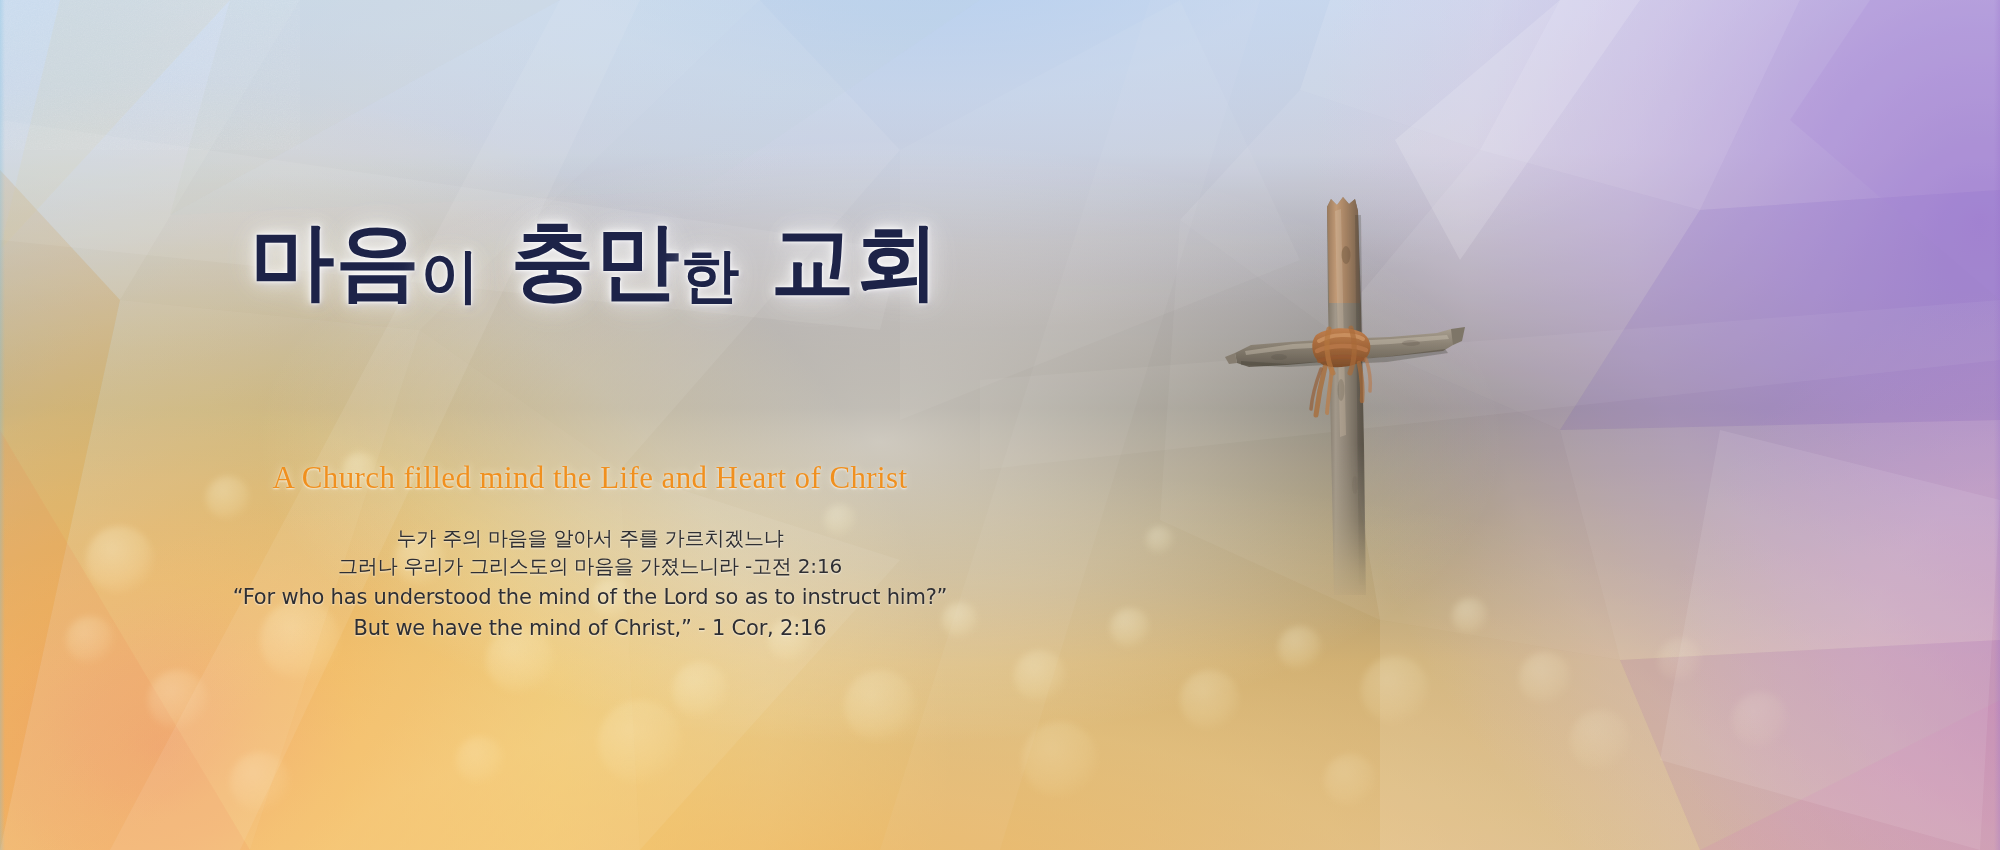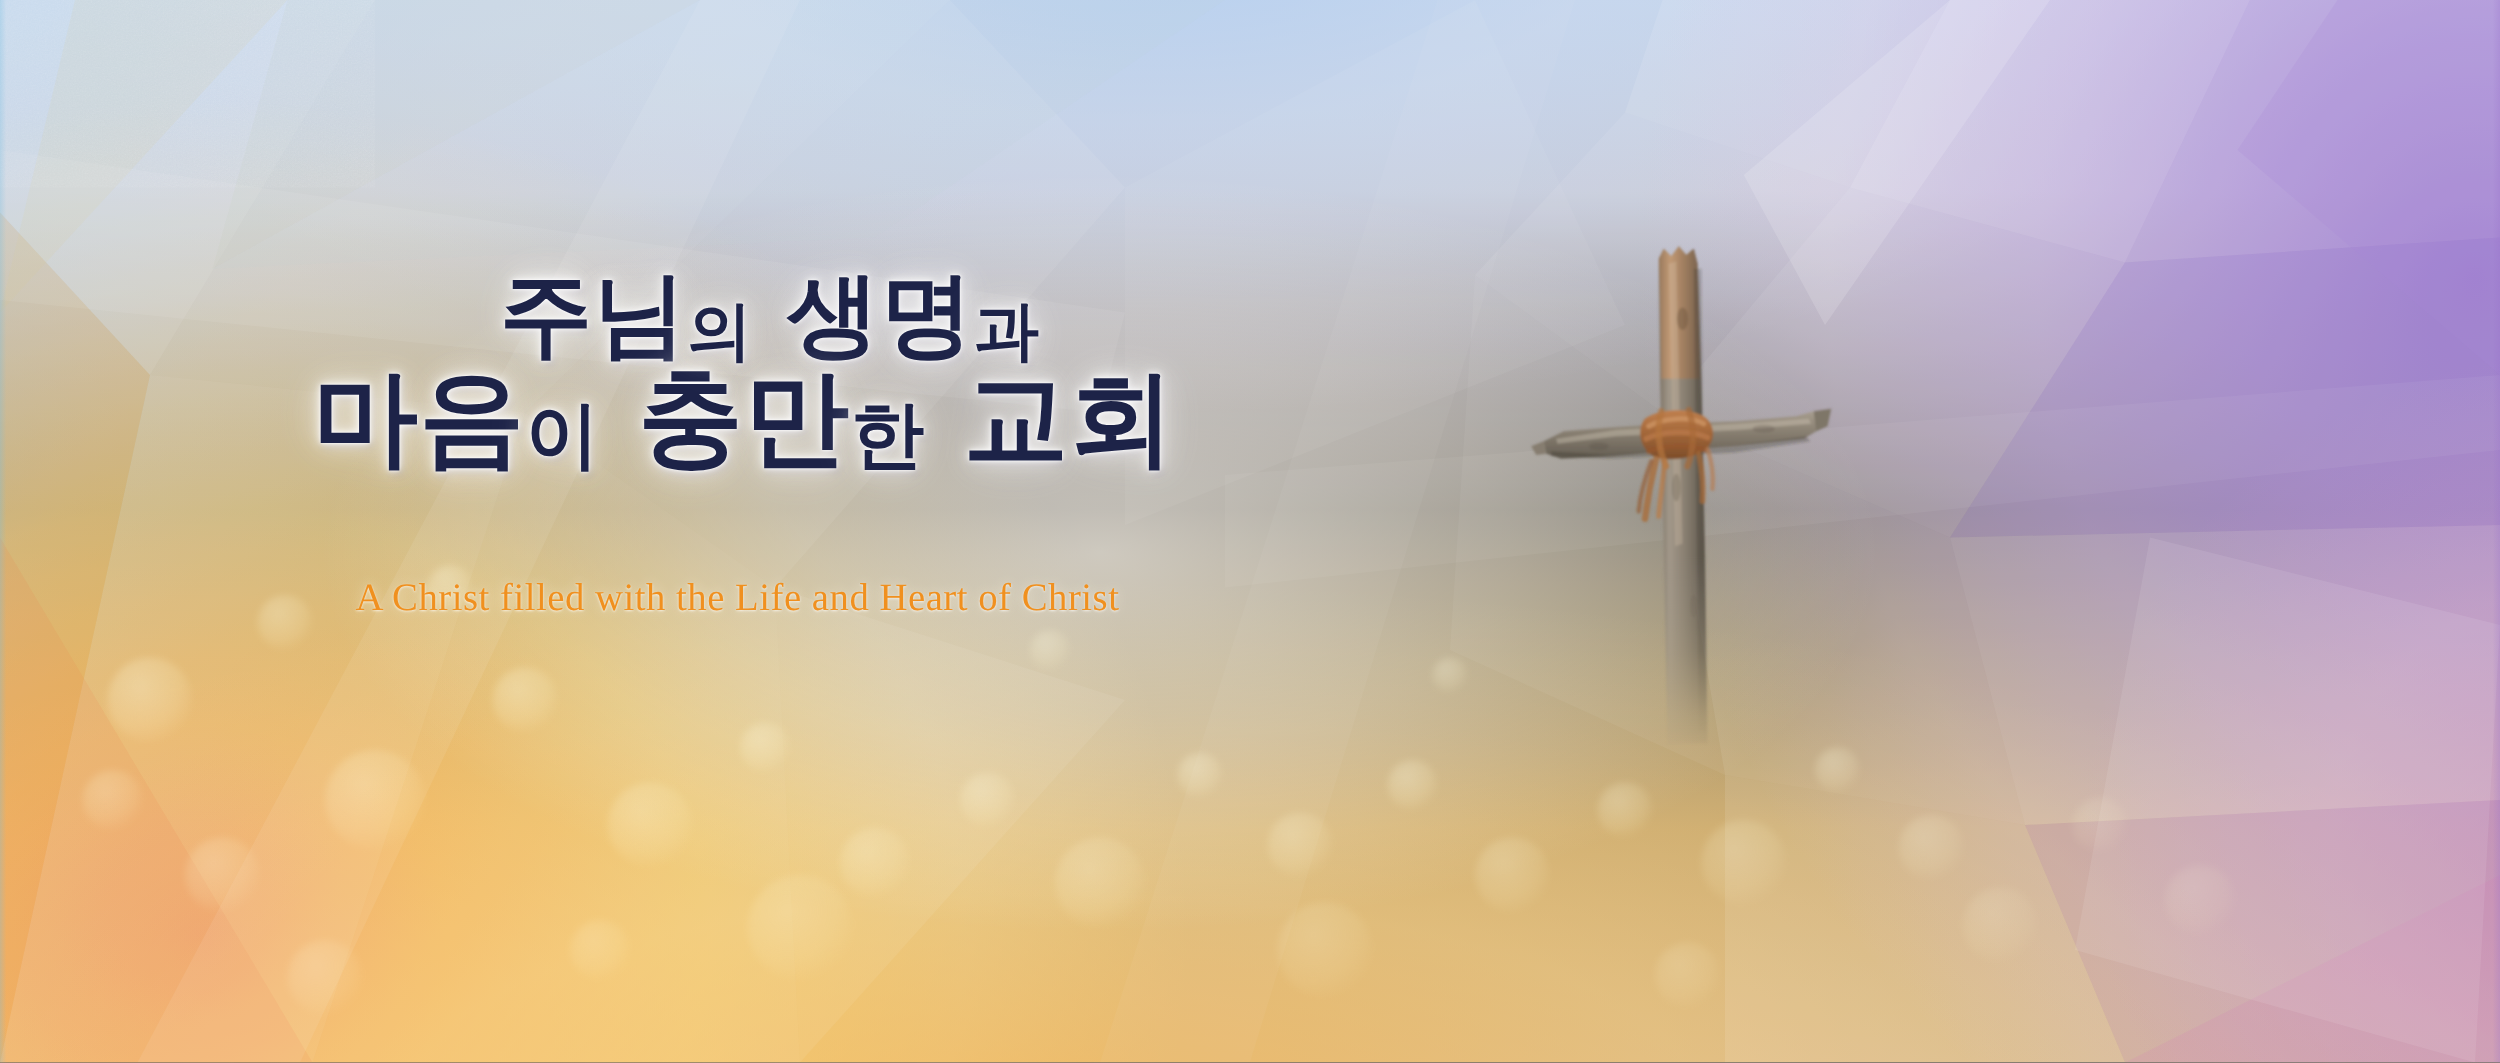--- a/index.html
+++ b/index.html
@@ -383,21 +383,26 @@
           <path d="M144,178 C147,192 148,204 147,216" stroke="#a96b38" stroke-width="4.5" fill="none" opacity="0.70" stroke-linecap="round"></path>
           <path d="M151,174 C155,186 156,196 155,206" stroke="#b9784a" stroke-width="3.5" fill="none" opacity="0.60" stroke-linecap="round"></path>
         </g>
       </g>
     </svg>
   </div>
 
   <div id="textblock">
 
     <div class="title-wrap">
-      <div class="title-line title-line-1" id="title-line-1"><span class="t-big">주님</span><span class="t-small">의</span><span class="t-big"> 생명</span><span class="t-small">과</span></div>
       <div class="title-line title-line-2" id="title-line-2"><span class="t-big">마음</span><span class="t-small">이</span><span class="t-big"> 충만</span><span class="t-small">한</span><span class="t-big"> 교회</span></div>
     </div>
 
-    <div class="subtitle-en">A Christ filled with the Life and Heart of Christ</div>
-
+    <div class="subtitle-en">A Church filled mind the Life and Heart of Christ</div>
+
+    <div class="verse-block">
+      <div class="verse-ko">누가 주의 마음을 알아서 주를 가르치겠느냐</div>
+      <div class="verse-ko">그러나 우리가 그리스도의 마음을 가졌느니라 -고전 2:16</div>
+      <div class="verse-en">“For who has understood the mind of the Lord so as to instruct him?”</div>
+      <div class="verse-en">But we have the mind of Christ,” - 1 Cor, 2:16</div>
+    </div>
 
   </div>
 </div>
 
 </body></html>

